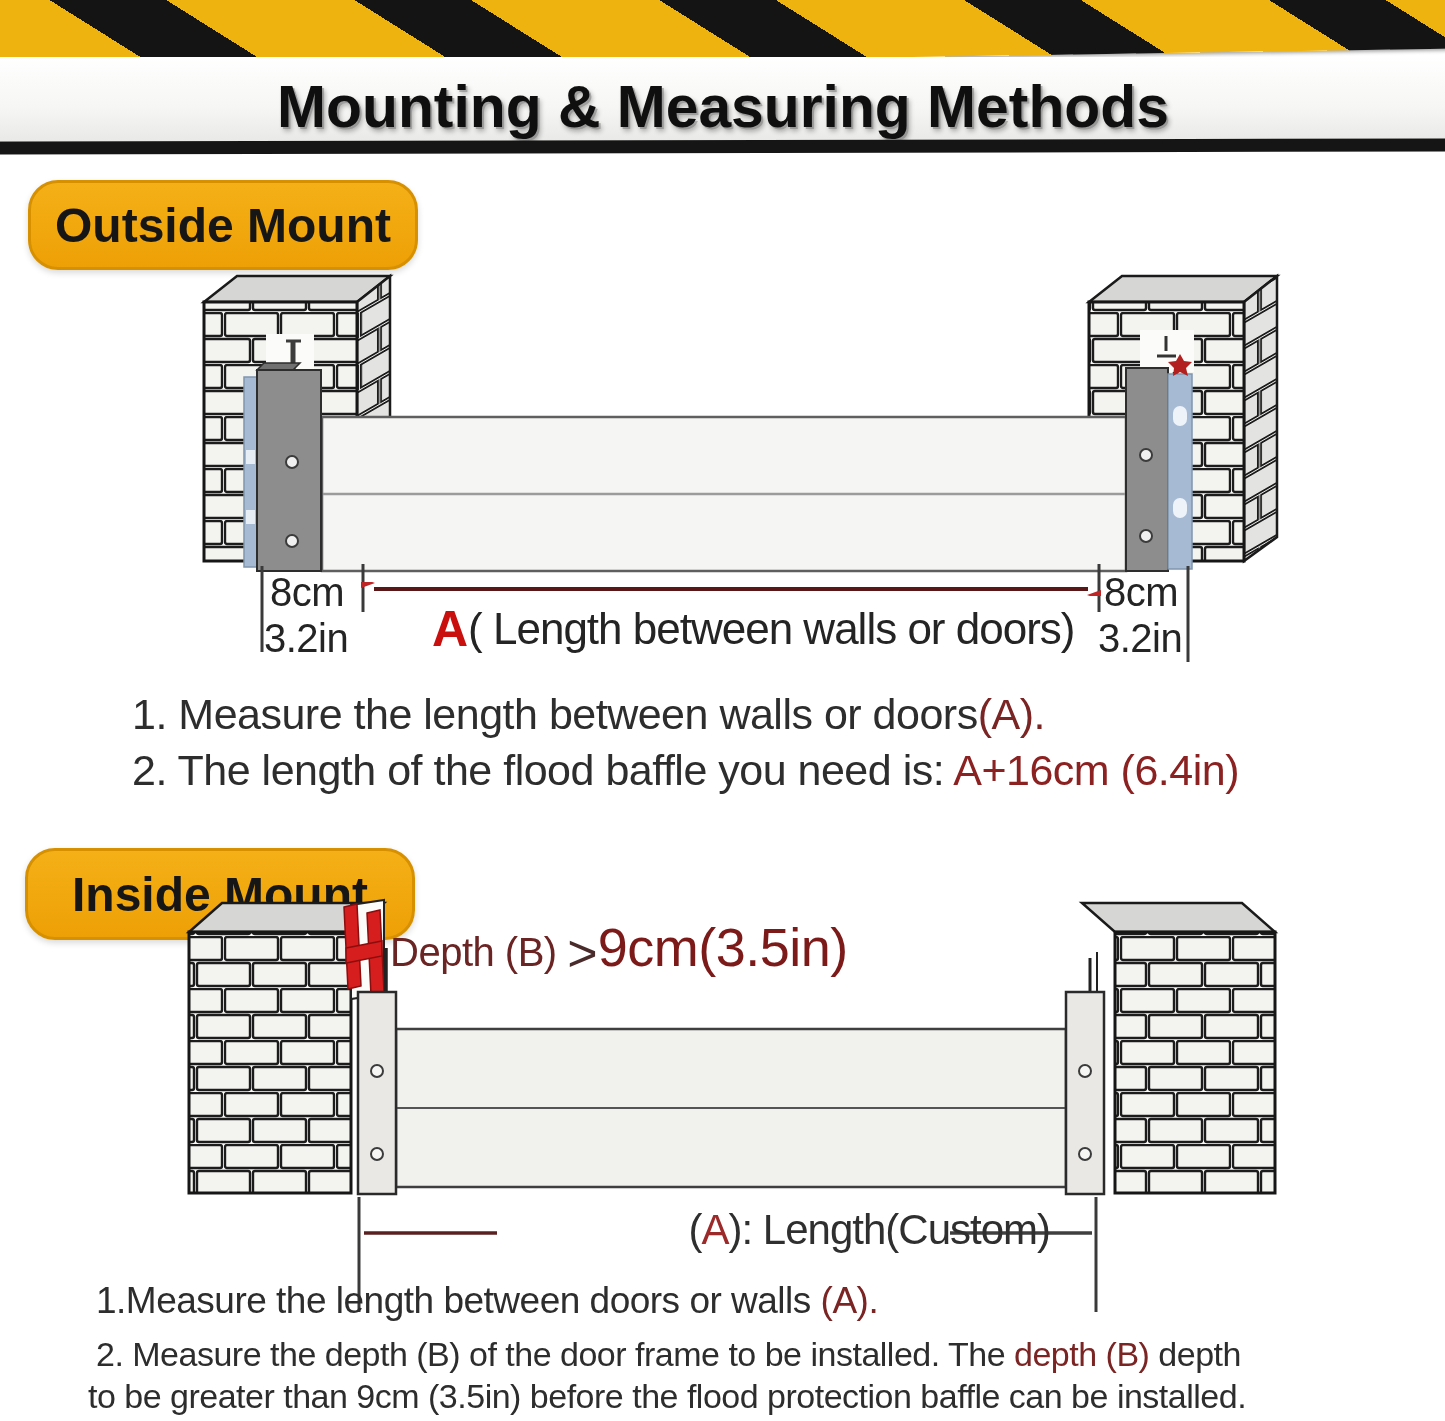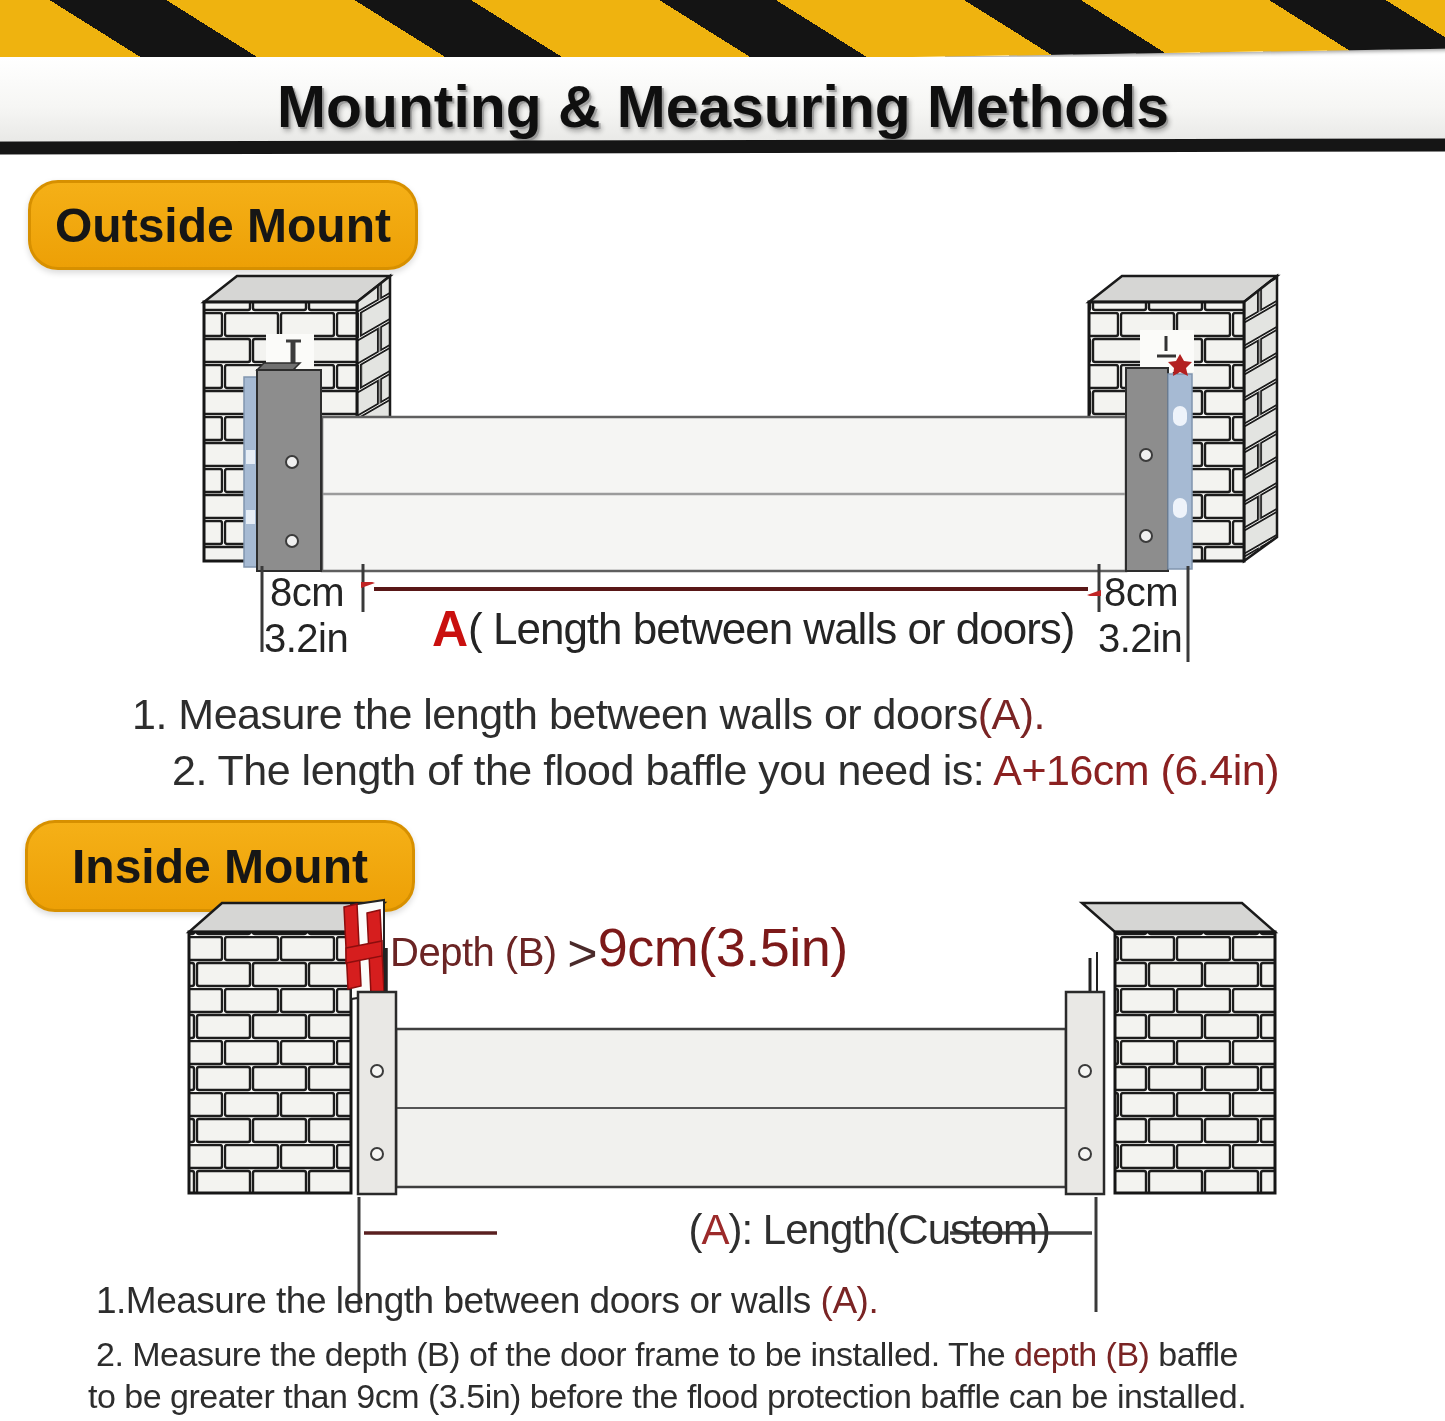--- a/index.html
+++ b/index.html
@@ -27,36 +27,36 @@
   .black-bar{position:absolute;left:0;top:140px;width:100%;height:13px;background:#151515;transform:rotate(-.12deg);}
   
   .badge{
     position:absolute;display:flex;align-items:center;justify-content:center;
     background:linear-gradient(180deg,#f5b017,#eda006);
     border:3px solid #d79000;border-radius:30px;
     font-size:48px;font-weight:600;color:#161616;white-space:nowrap;
     box-shadow:0 3px 6px rgba(0,0,0,.15);
   }
   #badge-outside{left:28px;top:180px;width:384px;height:84px;}
-  #badge-inside{left:25px;top:820px;width:384px;height:86px;}
+  #badge-inside{left:25px;top:848px;width:384px;height:86px;}
   
   #diagram-svg{position:absolute;left:0;top:0;width:1445px;height:1421px;}
   
   .meas{position:absolute;font-size:40px;color:#242424;letter-spacing:-.5px;white-space:nowrap;}
   #meas-left-cm{left:270px;top:570px;}
   #meas-left-in{left:264px;top:616px;}
   #meas-right-cm{left:1104px;top:570px;}
   #meas-right-in{left:1098px;top:616px;}
   #span-label{left:432px;top:600px;position:absolute;white-space:nowrap;}
   .red-A{color:#c9100f;font-weight:800;font-size:50px;vertical-align:-2px;}
   .span-rest{font-size:44px;color:#242424;letter-spacing:-1px;}
   
   .step{position:absolute;font-size:43px;color:#2d2d2d;letter-spacing:-.5px;white-space:nowrap;}
   #out-step1{left:132px;top:690px;}
-  #out-step2{left:132px;top:746px;margin-left:40px;}
+  #out-step2{left:132px;top:746px;}
   .maroon{color:#8b2121;}
   .maroon-soft{color:#7a2424;}
   
   #depth-label{position:absolute;left:390px;top:916px;white-space:nowrap;}
   .depth-name{font-size:40px;color:#6b2424;letter-spacing:-.5px;}
   .depth-gt{font-size:52px;color:#4a2b2b;vertical-align:-5px;}
   .depth-val{font-size:54px;color:#7c1919;letter-spacing:-.5px;}
   #len-label{position:absolute;left:480px;top:1206px;width:570px;text-align:right;font-size:42px;letter-spacing:-1px;color:#2f2f2f;white-space:nowrap;}
   .len-a{color:#9c2a2a;}
   #in-step1{left:96px;top:1280px;font-size:37px;}
@@ -224,15 +224,15 @@
   <span class="depth-name">Depth (B) </span><span class="depth-gt">&gt;</span><span class="depth-val">9cm(3.5in)</span>
 </div>
 <div id="len-label">
   <span>(</span><span class="len-a">A</span><span>): Length(Custom)</span>
 </div>
 
 <div class="step" id="in-step1">
   <span>1.Measure the length between doors or walls </span><span class="maroon-soft">(A).</span>
 </div>
 <div class="step" id="in-step2">
-  <span>2. Measure the depth (B) of the door frame to be installed. The </span><span class="maroon-soft">depth (B)</span><span> baffle</span>
+  <span>2. Measure the depth (B) of the door frame to be installed. The </span><span class="maroon-soft">depth (B)</span><span> depth</span>
 </div>
 <div class="step" id="in-step3">to be greater than 9cm (3.5in) before the flood protection baffle can be installed.</div>
 
 </body></html>

